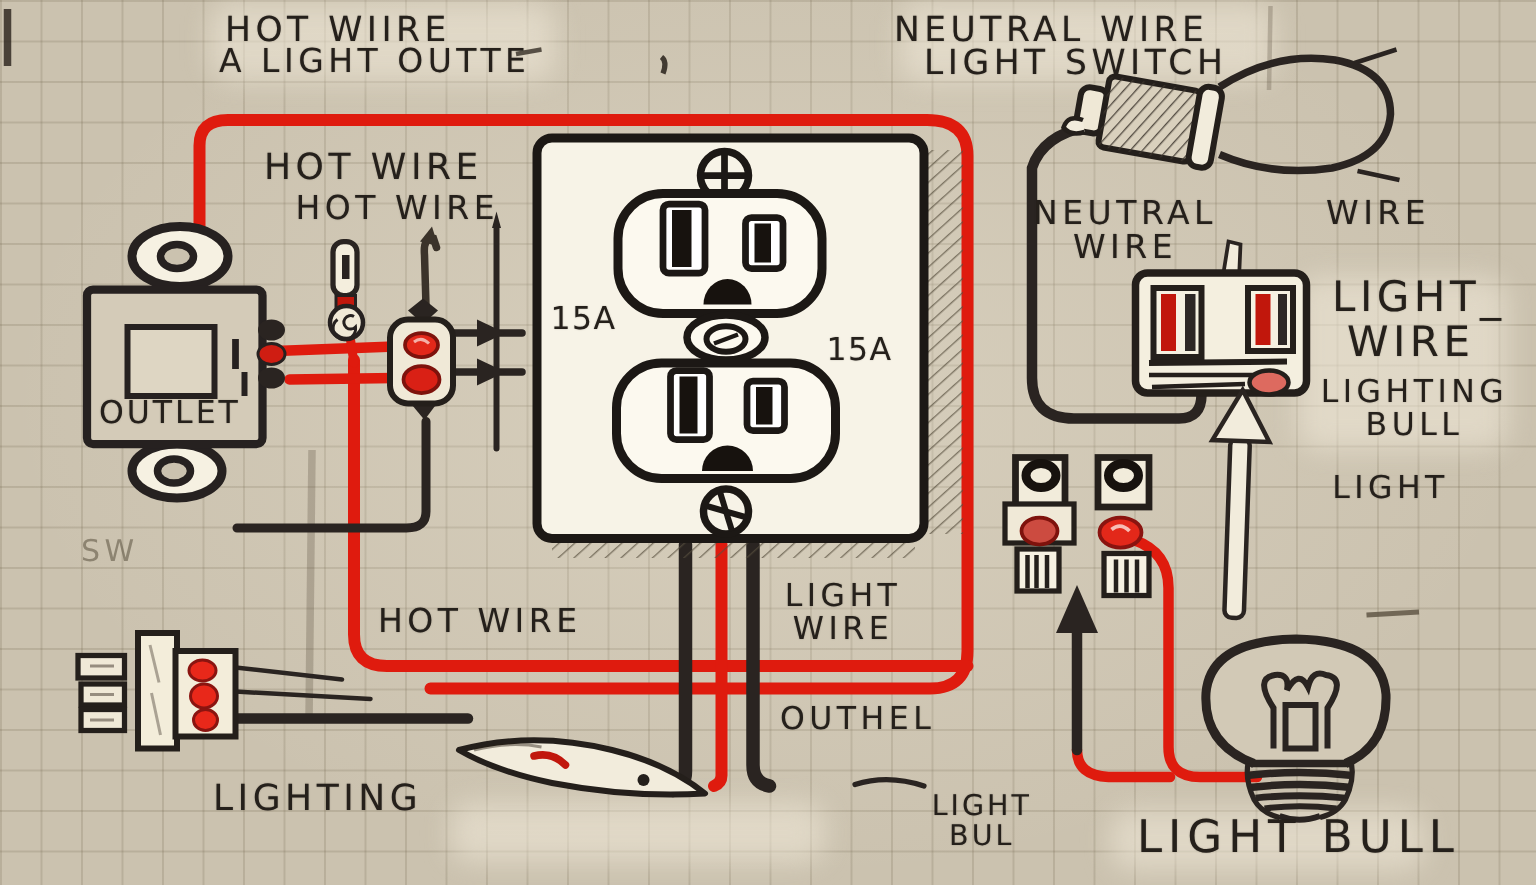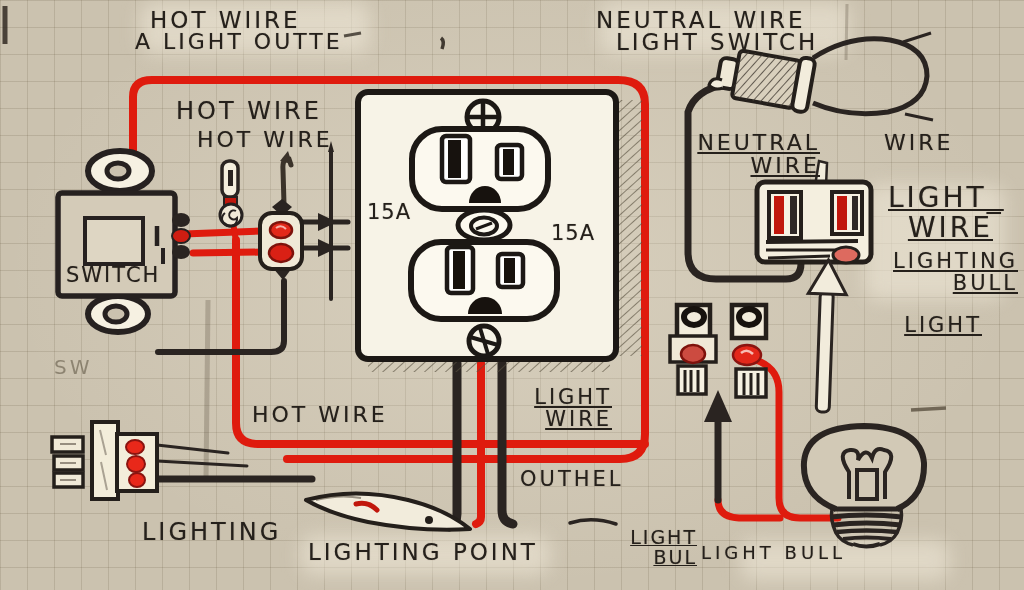--- a/index.html
+++ b/index.html
@@ -16,21 +16,21 @@
     background-size:100% 100%, 27px 27px, 27px 27px;
     font-family:"DejaVu Sans", "Liberation Sans", sans-serif;
   }
   .patch{position:absolute;background:rgba(240,233,216,.55);filter:blur(9px);border-radius:14px;}
   svg.draw{position:absolute;left:0;top:0;width:1024px;height:590px;}
   .lbl{
     position:absolute;color:var(--ink);white-space:pre;
     letter-spacing:3px;line-height:1.06;font-weight:500;
     text-shadow:0 0 1px rgba(37,32,27,.35);
   }
-  .lbl.center{text-align:right;white-space:normal;text-decoration:underline;}
+  .lbl.center{text-align:center;white-space:normal;}
   .lbl .l2{display:block;}
   .faded2{color:var(--faded);text-shadow:none;}
 </style>
 </head>
 <body>
 
 <div id="stage">
 
   <div class="patch" style="left:140px;top:2px;width:230px;height:52px"></div>
   <div class="patch" style="left:600px;top:2px;width:250px;height:52px"></div>
@@ -241,21 +241,21 @@
       <path d="M833,525 Q866,521 901,525" stroke="#2a2421" stroke-width="5" fill="none"></path>
       <path d="M837,532 Q866,529 897,532" stroke="#2a2421" stroke-width="4.5" fill="none"></path>
       <path d="M843,539 Q866,536 891,539" stroke="#2a2421" stroke-width="4" fill="none"></path>
       <path d="M853,544 Q866,549 880,544" stroke="#2a2421" stroke-width="4" fill="none"></path>
       <path d="M832,509 Q830,520 836,533 Q841,542 853,545" stroke="#2a2421" stroke-width="3.5" fill="none"></path>
       <path d="M901,509 Q903,520 897,533 Q892,542 880,545" stroke="#2a2421" stroke-width="3.5" fill="none"></path>
     </g>
   </svg>
 
   <div class="lbl" style="left:150px;top:8px;font-size:23px">HOT WIIRE</div>
-  <div class="lbl" style="left:135px;top:30px;font-size:22px">A LIGHT OUTTE</div>
+  <div class="lbl" style="left:146px;top:30px;font-size:22px">A LIGHT OUTTE</div>
 
   <div class="lbl" style="left:596px;top:8px;font-size:23px">NEUTRAL WIRE</div>
   <div class="lbl" style="left:616px;top:30px;font-size:23px">LIGHT SWITCH</div>
 
   <div class="lbl" style="left:176px;top:99px;font-size:24px">HOT WIRE</div>
   <div class="lbl" style="left:197px;top:128px;font-size:22px">HOT WIRE</div>
 
   <div class="lbl center" style="left:680px;top:131px;width:140px;font-size:22px">
     <span>NEUTRAL</span>
     <span class="l2">WIRE</span>
@@ -271,40 +271,39 @@
   <div class="lbl center" style="left:868px;top:250px;width:150px;font-size:21px">
     <span>LIGHTING</span>
     <span class="l2">BULL</span>
   </div>
 
   <div class="lbl center" style="left:872px;top:314px;width:110px;font-size:21px">
     <span>LIGHT</span>
   </div>
 
 
-  <div class="lbl" style="left:66px;top:264px;font-size:21px;letter-spacing:2px">SWITCH</div>
+  <div class="lbl" style="left:66px;top:264px;font-size:21px;letter-spacing:2px">OUTLET</div>
 
   <div class="lbl" style="left:367px;top:201px;font-size:21px;letter-spacing:1px">15A</div>
   <div class="lbl" style="left:551px;top:222px;font-size:21px;letter-spacing:1px">15A</div>
 
   <div class="lbl" style="left:54px;top:357px;font-size:20px;color:rgba(90,80,62,.55);text-shadow:none">SW</div>
 
   <div class="lbl" style="left:252px;top:403px;font-size:22px">HOT WIRE</div>
 
   <div class="lbl center" style="left:512px;top:386px;width:100px;font-size:21px">
     <span>LIGHT</span>
     <span class="l2">WIRE</span>
   </div>
 
   <div class="lbl" style="left:520px;top:468px;font-size:21px">OUTHEL</div>
 
   <div class="lbl" style="left:142px;top:520px;font-size:24px">LIGHTING</div>
 
-  <div class="lbl" style="left:308px;top:540px;font-size:23px">LIGHTING POINT</div>
 
   <div class="lbl center" style="left:612px;top:527px;width:85px;font-size:19px;letter-spacing:2px">
     <span>LIGHT</span>
     <span class="l2">BUL</span>
   </div>
 
-  <div class="lbl" style="left:701px;top:543px;font-size:18px;letter-spacing:4px">LIGHT BULL</div>
+  <div class="lbl" style="left:758px;top:543px;font-size:30px;letter-spacing:4px">LIGHT BULL</div>
 
 </div>
 
 </body></html>

